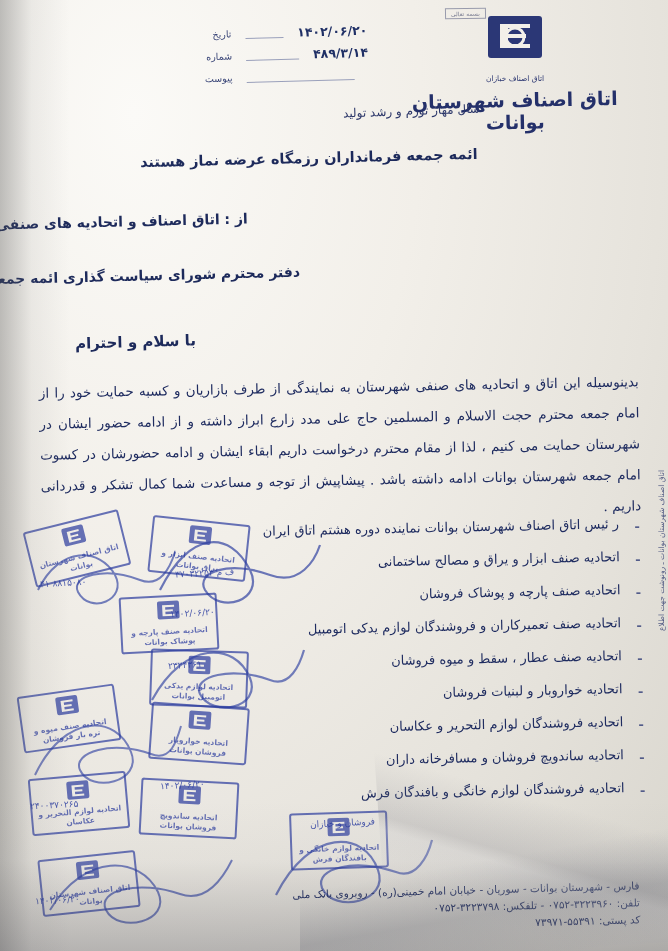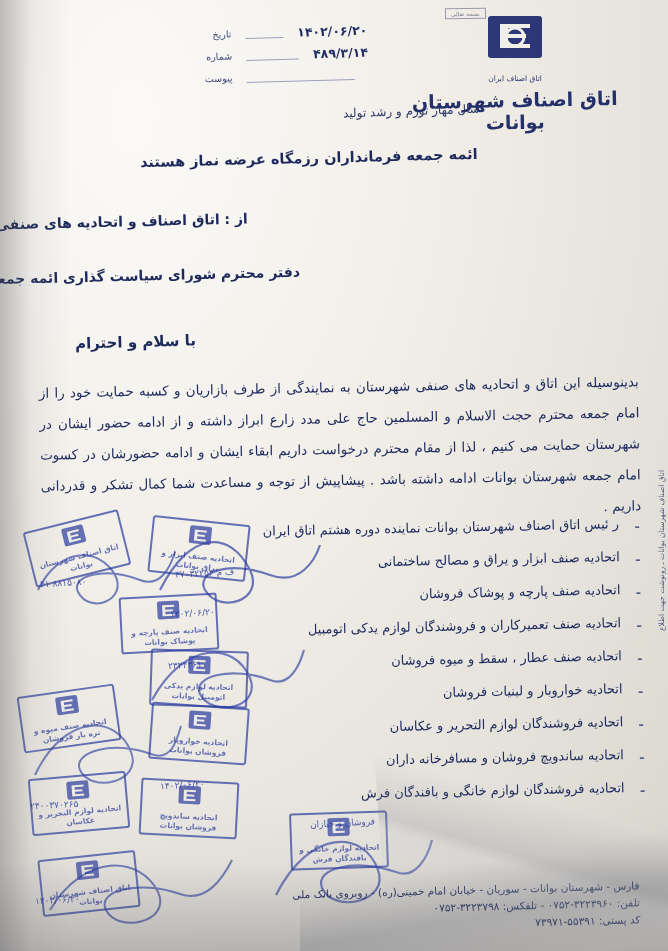--- a/index.html
+++ b/index.html
@@ -265,21 +265,21 @@
 
   <div class="letterhead">
     <div class="logo-wrap">
       <svg width="70" height="62" viewBox="0 0 70 62">
         <g fill="#2b3776">
           <rect x="8" y="6" width="54" height="42" rx="3" fill="#2b3776"></rect>
           <path d="M20 14 h30 v4 h-22 v6 h18 v4 h-18 v6 h22 v4 h-30 z" fill="#f2efe9"></path>
           <circle cx="35" cy="27" r="9" fill="none" stroke="#f2efe9" stroke-width="3"></circle>
         </g>
       </svg>
-      <div class="logo-sub">اتاق اصناف ایران</div>
+      <div class="logo-sub">اتاق اصناف خبازان</div>
     </div>
     <div class="org-name">اتاق اصناف شهرستان بوانات</div>
   </div>
 
   <div class="ref-block">
     <div class="ref-row">
       <span class="ref-value">۱۴۰۲/۰۶/۲۰</span>
       <span class="ref-line"></span>
       <span class="ref-label">تاریخ</span>
     </div>

